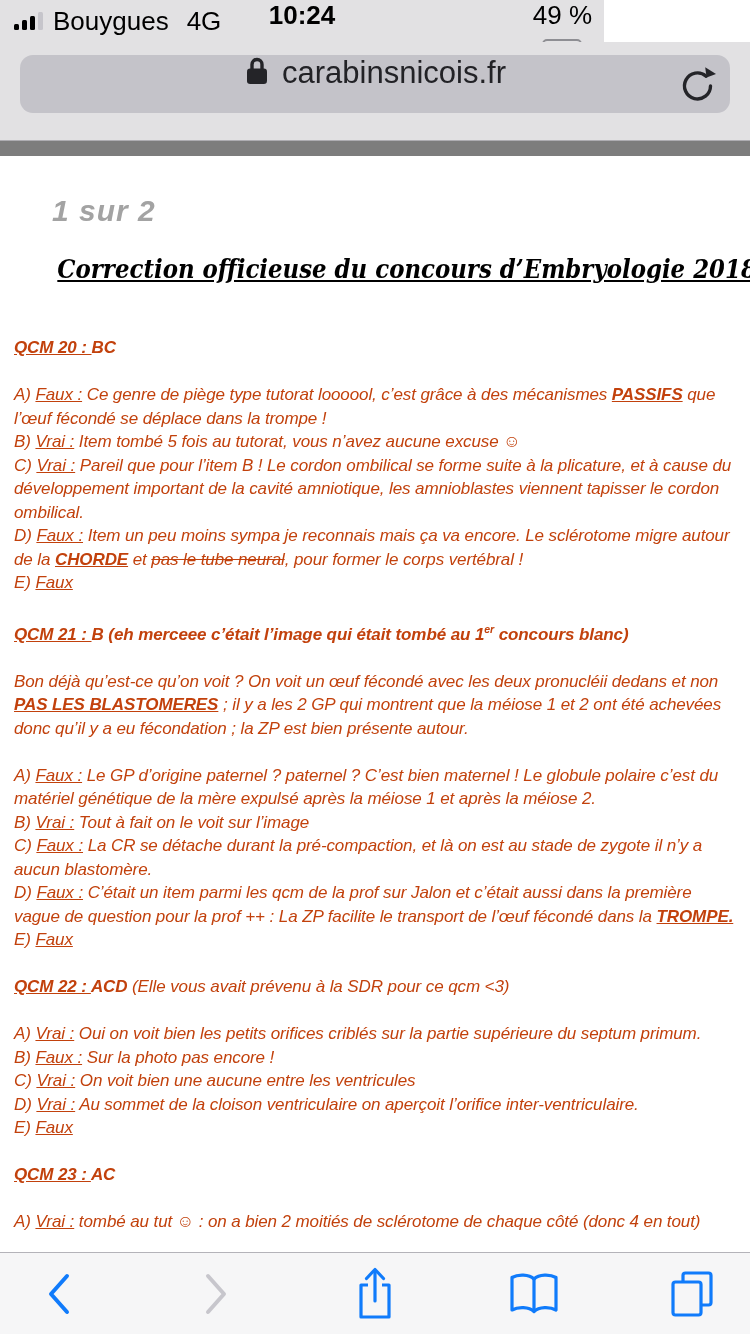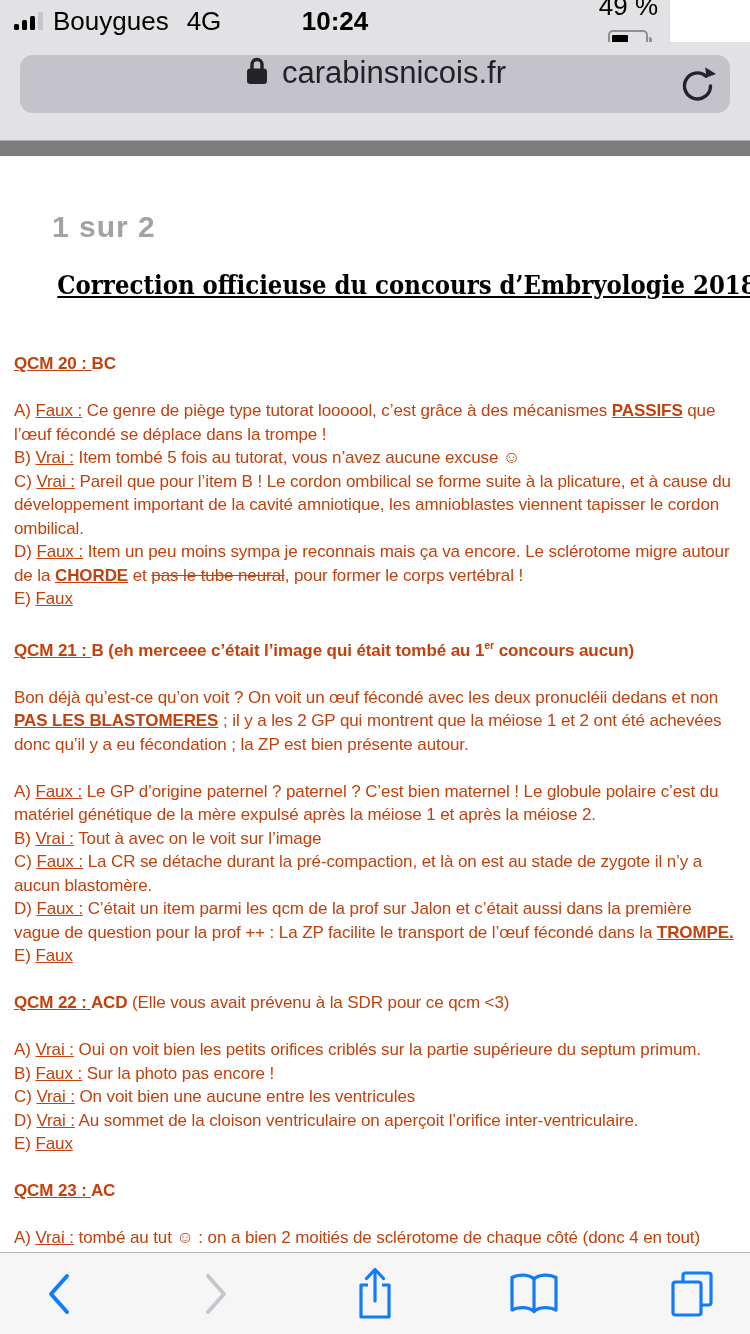--- a/index.html
+++ b/index.html
@@ -1,21 +1,21 @@
 <!DOCTYPE html>
 <html><head>
 <meta charset="utf-8">
 <style>
   html,body{margin:0;padding:0;background:#fff;}
   .screen{position:relative;width:750px;height:1334px;overflow:hidden;
           font-family:"Liberation Sans",sans-serif;background:#fff;}
 
   
-  .statusbar{position:absolute;top:0;left:0;width:670px;height:42px;
-             background:#e2e1e3;display:flex;align-items:center;font-size:26px;color:#000;}
+  .statusbar{position:absolute;top:0;left:0;width:604px;height:42px;
+             background:#e2e1e3;display:flex;font-size:26px;color:#000;}
   .sb-left{display:flex;align-items:center;gap:10px;margin-left:14px;}
   .signal{display:flex;align-items:flex-end;gap:3px;height:18px;}
   .signal i{display:block;width:5px;border-radius:1.5px;background:#000;}
   .signal i.b1{height:6px}.signal i.b2{height:10px}.signal i.b3{height:14px}
   .signal i.b4{height:18px;background:#c6c5cb}
   .sb-time{position:absolute;left:50%;transform:translateX(-50%);font-weight:700;}
   .sb-right{position:absolute;right:12px;display:flex;align-items:center;gap:8px;flex-direction:column;}
   .battery{position:relative;width:36px;height:18px;border:2px solid #8e8e93;
            border-radius:5px;display:flex;align-items:center;}
   .battery .fill{width:16px;height:12px;margin-left:2px;background:#000;border-radius:1px;}
@@ -26,21 +26,21 @@
   .chrome{position:absolute;top:42px;left:0;width:750px;height:98px;background:#e2e1e3;}
   .urlfield{position:absolute;left:20px;right:20px;top:13px;height:58px;background:#c4c3c9;
             border-radius:13px;display:flex;align-items:flex-start;justify-content:center;
             font-size:31px;color:#222226;gap:12px;}
   .urlfield .reload{position:absolute;right:14px;top:10px;}
   .graystrip{position:absolute;top:140px;left:0;width:750px;height:16px;background:#7d7d7d;
              border-top:1px solid #aeadb2;box-sizing:border-box;}
 
   
   .page{position:absolute;top:156px;left:0;width:750px;height:1096px;background:#fff;
-        overflow:hidden;box-sizing:border-box;padding:16px 14px;}
+        overflow:hidden;box-sizing:border-box;padding:0 14px;font-style:italic;}
   .pageind{margin:38px 0 0 38px;font-size:30px;color:#a3a3a3;font-weight:600;letter-spacing:1px;}
   .title{margin-top:26px;text-align:center;font-family:"DejaVu Serif",serif;font-weight:700;
          font-size:26px;text-decoration:underline;white-space:nowrap;transform:scaleX(.88);
          transform-origin:50% 50%;color:#000;}
   #doc-body{margin-top:52px;font-size:17px;line-height:23.5px;color:#c2410c;letter-spacing:-0.1px;}
   #doc-body p{margin:0;}
   .gap{height:23.5px;}
   .seg-b{font-weight:700;}
   .seg-u{text-decoration:underline;}
   .seg-bu{font-weight:700;text-decoration:underline;}
@@ -105,26 +105,26 @@
     <div class="title">Correction officieuse du concours d’Embryologie 2018-2019</div>
     <div id="doc-body">
         <p><span class="seg-bu">QCM 20 : </span><span class="seg-b">BC</span></p>
         <div class="gap"></div>
         <p><span>A) </span><span class="seg-u">Faux :</span><span> Ce genre de piège type tutorat loooool, c’est grâce à des mécanismes </span><span class="seg-bu">PASSIFS</span><span> que l’œuf fécondé se déplace dans la trompe !</span></p>
         <p><span>B) </span><span class="seg-u">Vrai :</span><span> Item tombé 5 fois au tutorat, vous n’avez aucune excuse ☺</span></p>
         <p><span>C) </span><span class="seg-u">Vrai :</span><span> Pareil que pour l’item B ! Le cordon ombilical se forme suite à la plicature, et à cause du développement important de la cavité amniotique, les amnioblastes viennent tapisser le cordon ombilical.</span></p>
         <p><span>D) </span><span class="seg-u">Faux :</span><span> Item un peu moins sympa je reconnais mais ça va encore. Le sclérotome migre autour de la </span><span class="seg-bu">CHORDE</span><span> et </span><span class="seg-s">pas le tube neural</span><span>, pour former le corps vertébral !</span></p>
         <p><span>E) </span><span class="seg-u">Faux</span></p>
         <div class="gap"></div>
-        <p><span class="seg-bu">QCM 21 : </span><span class="seg-b">B (eh merceee c’était l’image qui était tombé au 1</span><span class="seg-bsup">er</span><span class="seg-b"> concours aucun)</span></p>
+        <p><span class="seg-bu">QCM 21 : </span><span class="seg-b">B (eh merceee c’était l’image qui était tombé au 1</span><span class="seg-bsup">er</span><span class="seg-b"> concours blanc)</span></p>
         <div class="gap"></div>
         <p><span>Bon déjà qu’est-ce qu’on voit ? On voit un œuf fécondé avec les deux pronucléii dedans et non </span><span class="seg-bu">PAS LES BLASTOMERES</span><span> ; il y a les 2 GP qui montrent que la méiose 1 et 2 ont été achevées donc qu’il y a eu fécondation ; la ZP est bien présente autour.</span></p>
         <div class="gap"></div>
         <p><span>A) </span><span class="seg-u">Faux :</span><span> Le GP d’origine paternel ? paternel ? C’est bien maternel ! Le globule polaire c’est du matériel génétique de la mère expulsé après la méiose 1 et après la méiose 2.</span></p>
-        <p><span>B) </span><span class="seg-u">Vrai :</span><span> Tout à avec on le voit sur l’image</span></p>
+        <p><span>B) </span><span class="seg-u">Vrai :</span><span> Tout à fait on le voit sur l’image</span></p>
         <p><span>C) </span><span class="seg-u">Faux :</span><span> La CR se détache durant la pré-compaction, et là on est au stade de zygote il n’y a aucun blastomère.</span></p>
         <p><span>D) </span><span class="seg-u">Faux :</span><span> C’était un item parmi les qcm de la prof sur Jalon et c’était aussi dans la première vague de question pour la prof ++ : La ZP facilite le transport de l’œuf fécondé dans la </span><span class="seg-bu">TROMPE.</span></p>
         <p><span>E) </span><span class="seg-u">Faux</span></p>
         <div class="gap"></div>
         <p><span class="seg-bu">QCM 22 : </span><span class="seg-b">ACD </span><span>(Elle vous avait prévenu à la SDR pour ce qcm &lt;3)</span></p>
         <div class="gap"></div>
         <p><span>A) </span><span class="seg-u">Vrai :</span><span> Oui on voit bien les petits orifices criblés sur la partie supérieure du septum primum.</span></p>
         <p><span>B) </span><span class="seg-u">Faux :</span><span> Sur la photo pas encore !</span></p>
         <p><span>C) </span><span class="seg-u">Vrai :</span><span> On voit bien une aucune entre les ventricules</span></p>
         <p><span>D) </span><span class="seg-u">Vrai :</span><span> Au sommet de la cloison ventriculaire on aperçoit l’orifice inter-ventriculaire.</span></p>

